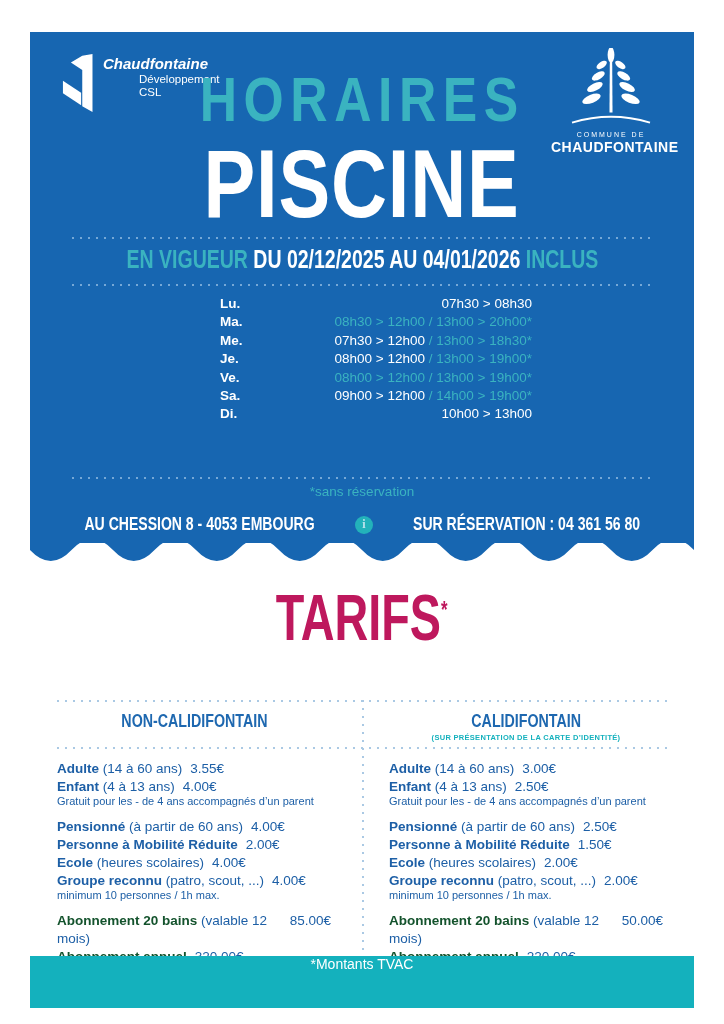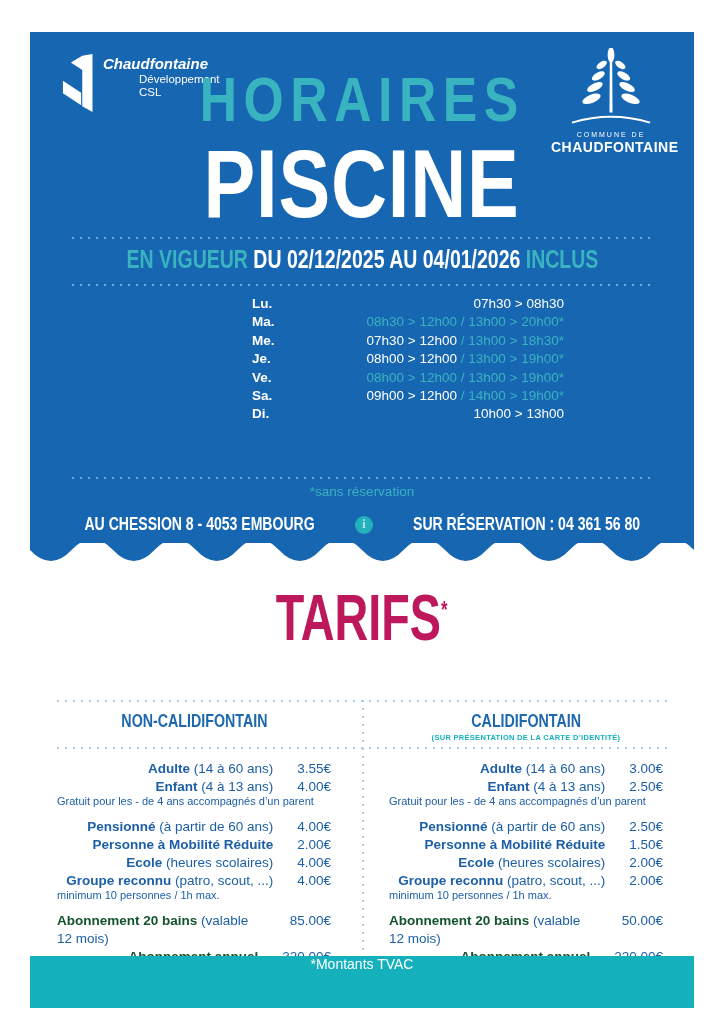--- a/index.html
+++ b/index.html
@@ -28,21 +28,21 @@
   .title2{color:#ffffff;font-size:97px;font-weight:700;letter-spacing:1px;display:block;margin-top:4px;}
   .title2 .cond{transform:scaleX(0.80);}
 
   .dotted-b{position:absolute;left:42px;right:42px;height:2px;
     background:repeating-linear-gradient(90deg,rgba(195,222,245,0.55) 0 2px,transparent 2px 8px);}
   .dot1{top:205px;} .dot2{top:252px;} .dot3{top:445px;}
 
   .banner{position:absolute;top:215px;left:0;width:100%;text-align:center;font-weight:700;font-size:25px;line-height:1;}
   .banner .teal{color:#3ab3c0;} .banner .white{color:#ffffff;}
 
-  .schedule{position:absolute;top:263px;left:190px;width:312px;font-size:13.5px;margin-left:32px;}
+  .schedule{position:absolute;top:263px;left:190px;width:312px;font-size:13.5px;}
   .srow{display:flex;justify-content:space-between;line-height:18.4px;}
   .day{font-weight:700;color:#ffffff;}
   .seg-white{color:#ffffff;white-space:pre;}
   .seg-teal{color:#3ab3c0;white-space:pre;}
 
   .note-exit{position:absolute;top:430px;left:0;width:100%;text-align:center;color:#ffffff;font-size:14.5px;}
   .note-res{position:absolute;top:452px;left:0;width:100%;text-align:center;color:#3ab3c0;font-size:13.5px;}
 
   .contact{position:absolute;top:482px;left:0;width:100%;display:flex;justify-content:center;align-items:center;gap:8px;color:#ffffff;font-weight:700;font-size:18px;}
   .info-circle{width:18px;height:18px;border-radius:50%;background:#23b2ba;color:#bfe3ee;
@@ -61,21 +61,21 @@
     background:repeating-linear-gradient(180deg,#aac9e4 0 2px,transparent 2px 8px);}
 
   .col-header-box{position:absolute;top:711px;width:276px;text-align:center;}
   .chb0{left:56px;} .chb1{left:388px;}
   .col-header{color:#1e68b0;font-weight:700;font-size:19px;line-height:1.1;}
   .col-header .cond{transform:scaleX(0.75);}
   .col-sub{color:#14b1bd;font-weight:700;font-size:7.5px;letter-spacing:0.3px;margin-top:1px;}
 
   .col-rows{position:absolute;top:760px;width:274px;}
   .cr0{left:57px;} .cr1{left:389px;}
-  .trow{display:flex;justify-content:flex-end;line-height:18px;font-size:13.5px;color:#1d5fa6;gap:16px;}
+  .trow{display:flex;justify-content:flex-start;line-height:18px;font-size:13.5px;color:#1d5fa6;}
   .trow.gap{margin-top:11px;}
   .tlabel{font-weight:700;}
   .tlabel.accent{color:#14532d;}
   .tdetail{font-weight:400;}
   .tprice{flex:0 0 auto;padding-left:8px;}
   .tnote{font-size:11px;line-height:12px;margin:-1px 0 5px;color:#1d5fa6;}
 
   .footer-bar{position:absolute;left:30px;top:956px;width:664px;height:52px;background:#14b1bd;
     display:flex;justify-content:center;color:#ffffff;font-size:14px;}
 </style>

